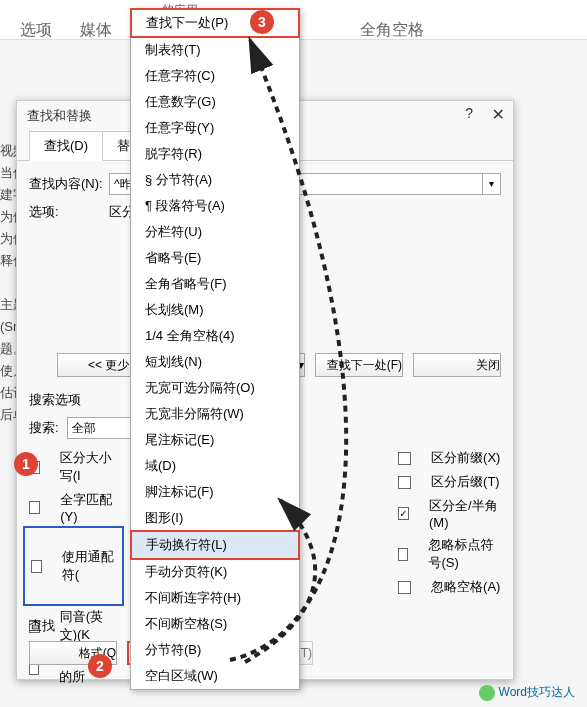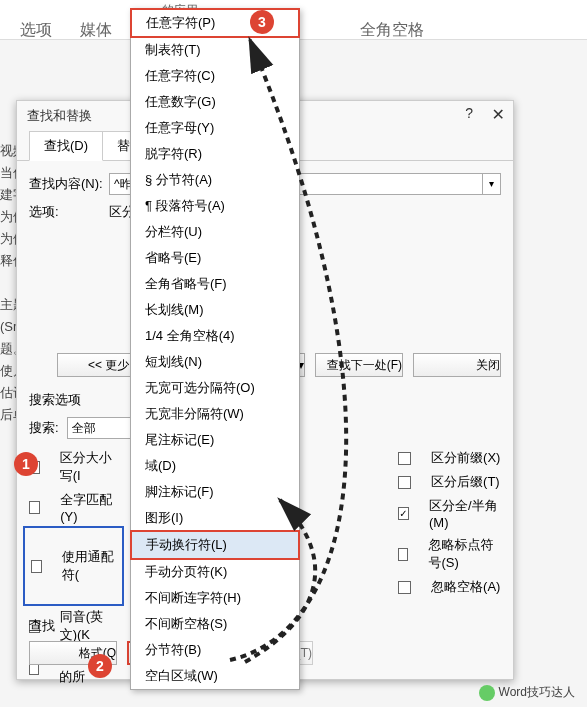--- a/index.html
+++ b/index.html
@@ -54,21 +54,21 @@
 .mi-hl-red { border: 2px solid #d43; margin: -1px; }
 
 .badge { position: absolute; width: 24px; height: 24px; border-radius: 50%; background: #d43; color: #fff; font-weight: bold; text-align: center; line-height: 24px; font-size: 14px; z-index: 60; }
 .badge1 { top: 452px; left: 14px; }
 .badge2 { top: 654px; left: 88px; }
 .badge3 { top: 10px; left: 250px; }
 
 .arrow-svg { position: absolute; top: 0; left: 0; pointer-events: none; z-index: 55; }
 
 .left-crop { position: absolute; top: 140px; left: 0; font-size: 13px; color: #444; line-height: 22px; }
-.watermark { position: absolute; bottom: 6px; right: 12px; font-size: 12px; color: #404040; }
+.watermark { position: absolute; bottom: 6px; right: 12px; font-size: 12px; color: #0369a1; }
 .wm-icon { display:inline-block; width:16px; height:16px; border-radius:50%; background:#6c6; vertical-align:middle; margin-right:4px; }
 </style>
 </head>
 <body>
 
 <div class="ribbon-bg">
   <span class="app-top">的应用</span>
   <span class="ribbon-group rg1">选项</span>
   <span class="ribbon-group rg2">媒体</span>
   <span class="ribbon-group rg3">全角空格</span>
@@ -168,21 +168,21 @@
       <div class="bottom-btns">
         <div class="btn">格式(Q</div>
         <div class="btn btn-dropdown highlight-red">特殊格式(E)</div>
         <div class="btn" style="opacity:.55">限定格式(T)</div>
       </div>
     </div>
   </div>
 </div>
 
 <div class="dropdown-menu" id="dropdown">
-    <div class="mi mi-hl-red">任意字符(P)</div>
+    <div class="mi mi-hl-red">查找下一处(P)</div>
     <div class="mi">制表符(T)</div>
     <div class="mi">任意字符(C)</div>
     <div class="mi">任意数字(G)</div>
     <div class="mi">任意字母(Y)</div>
     <div class="mi">脱字符(R)</div>
     <div class="mi">§ 分节符(A)</div>
     <div class="mi">¶ 段落符号(A)</div>
     <div class="mi">分栏符(U)</div>
     <div class="mi">省略号(E)</div>
     <div class="mi">全角省略号(F)</div>

